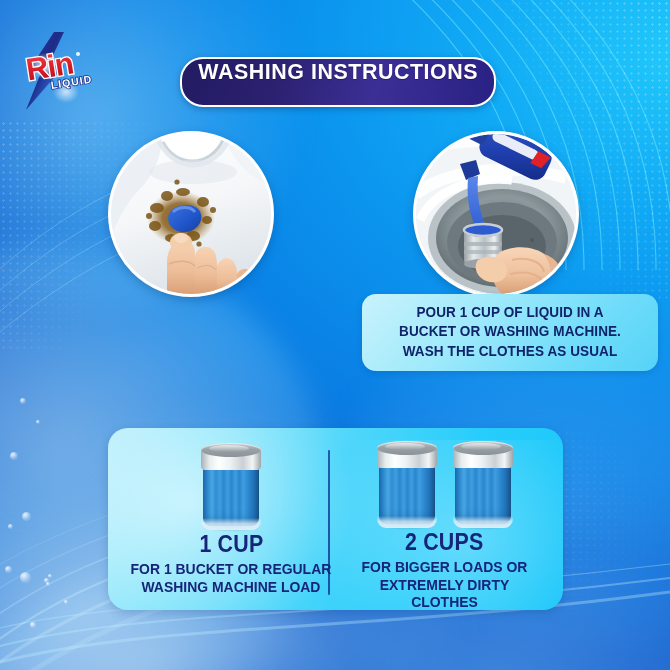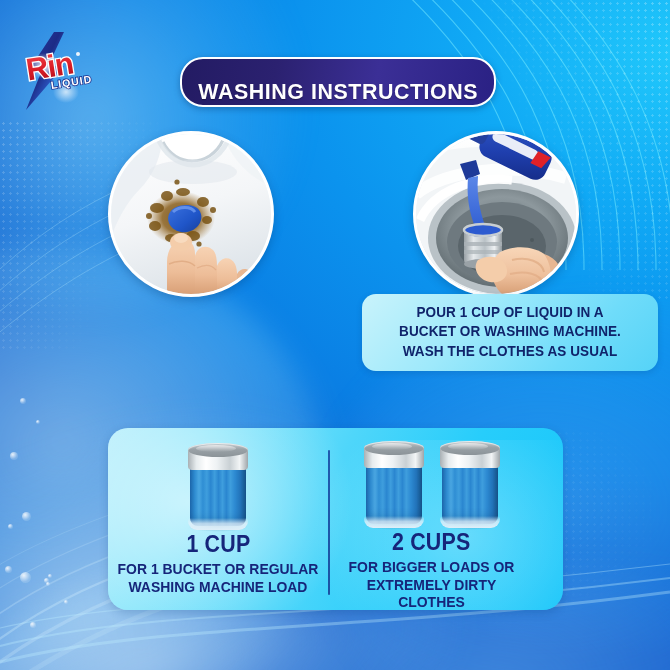--- a/index.html
+++ b/index.html
@@ -64,21 +64,21 @@
 
   
   .logo{position:absolute;left:14px;top:30px;width:84px;height:82px;}
   
   .header-pill{
     position:absolute;left:180px;top:57px;width:312px;height:46px;
     border-radius:23px;
     border:2px solid #ffffff;
     background:linear-gradient(100deg,#231b63 0%,#2b2170 30%,#3b2f96 62%,#2a2184 100%);
     box-shadow:0 2px 6px rgba(6,40,90,.35);
-    display:flex;align-items:flex-end;justify-content:center;
+    display:flex;align-items:flex-start;justify-content:center;
   }
   .header-pill .title{
     color:#ffffff;font-weight:700;font-size:22.5px;letter-spacing:.6px;
     transform:scaleX(.95);white-space:nowrap;
     text-shadow:0 1px 1px rgba(0,0,0,.35);
   }
 
   
   .photo-circle{
     position:absolute;width:160px;height:160px;border-radius:50%;
@@ -114,21 +114,21 @@
     overflow:hidden;
   }
   .panel-sheen{position:absolute;left:-40px;top:-30px;width:300px;height:260px;
     background:radial-gradient(ellipse at 40% 40%, rgba(255,255,255,.55), rgba(255,255,255,0) 65%);}
   .panel-sheen2{position:absolute;right:-60px;bottom:-70px;width:320px;height:240px;
     background:radial-gradient(ellipse at 50% 40%, rgba(255,255,255,.30), rgba(255,255,255,0) 66%);}
 
   .divider{position:absolute;left:220px;top:22px;width:2px;height:145px;
     background:linear-gradient(#1a50a8,#17489c);border-radius:1px;opacity:.92;}
 
-  .dose-col{position:absolute;top:0;bottom:0;display:flex;flex-direction:column;align-items:center;}
+  .dose-col{position:absolute;top:0;bottom:0;display:flex;flex-direction:column;align-items:center;padding-left:13px;}
   .col-left{left:0;width:220px;}
   .col-right{left:222px;width:203px;}
 
   .cup-row{display:flex;align-items:flex-end;justify-content:center;gap:12px;height:102px;padding-top:14px;box-sizing:border-box;}
 
   .cup{position:relative;width:64px;height:86px;}
   .cup-shadow{position:absolute;left:2px;bottom:-2px;width:60px;height:10px;border-radius:50%;
     background:radial-gradient(ellipse at 50% 50%, rgba(20,60,110,.30), rgba(20,60,110,0) 70%);}
   .cup-body{position:absolute;left:4px;top:16px;width:56px;height:66px;
     border-radius:5px 5px 8px 8px;

